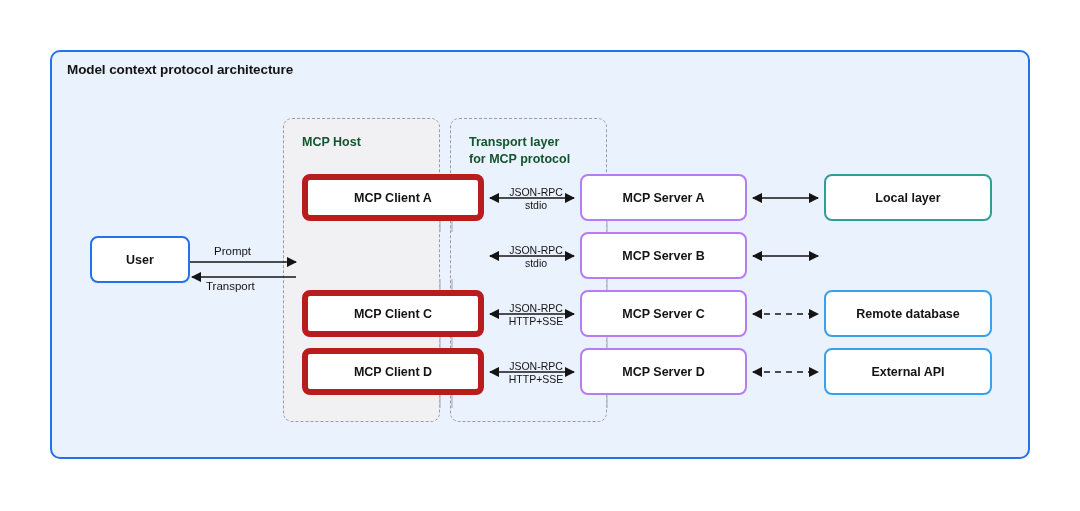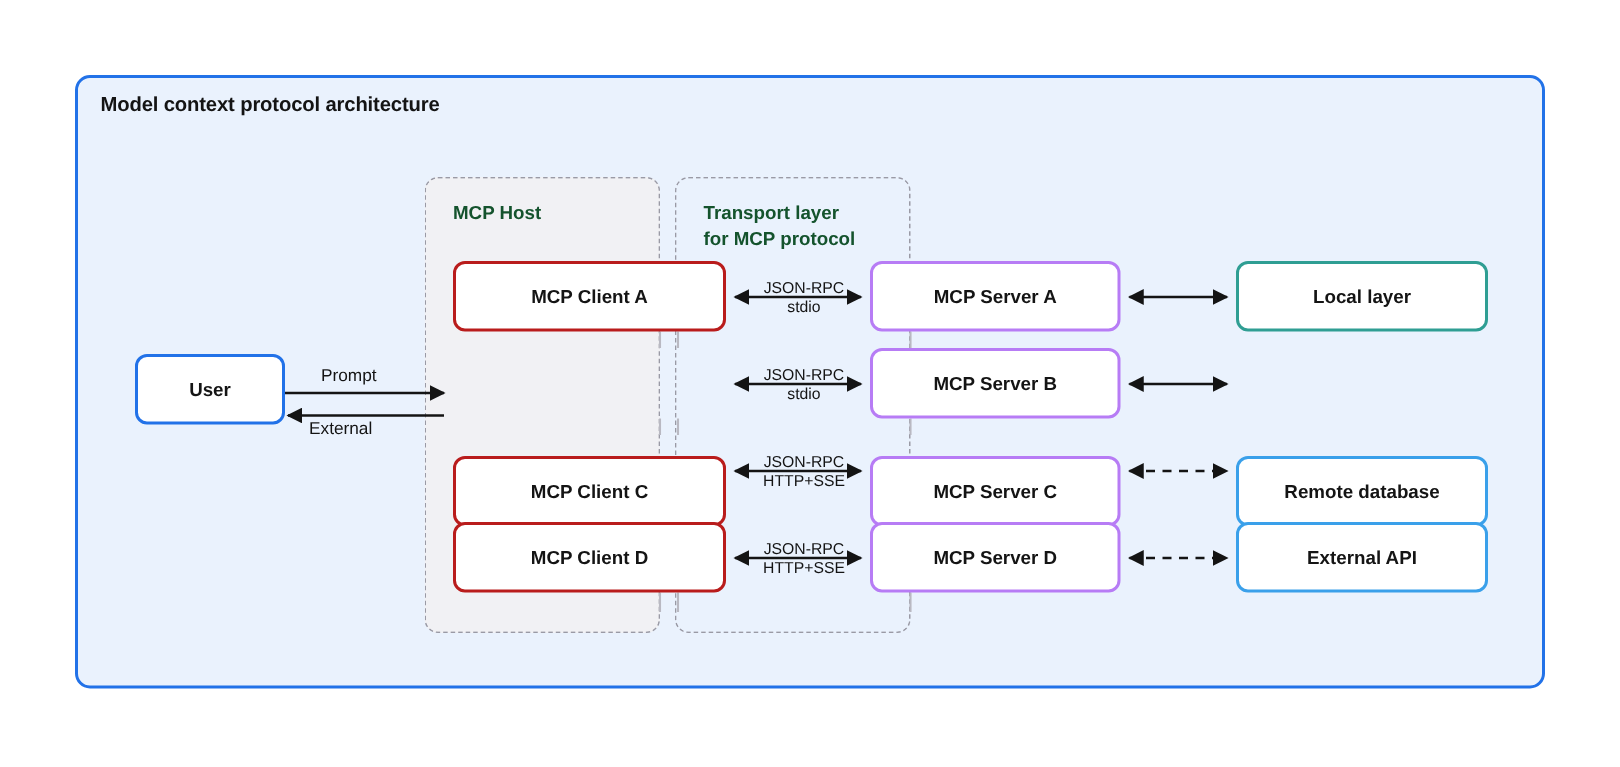--- a/index.html
+++ b/index.html
@@ -74,35 +74,35 @@
     border-radius: 8px;
     background: #ffffff;
     display: flex;
     align-items: center;
     justify-content: center;
     font-size: 12.5px;
     font-weight: bold;
     color: #141414;
     white-space: nowrap;
   }
-  .node.client { left: 302px; width: 182px; border: 2px solid #b91c1c; }
+  .node.client { left: 302px; width: 182px; border: 6px solid #b91c1c; }
   .node.server { left: 580px; width: 167px; border: 2px solid #b77cf5; }
   .node.resource { left: 824px; width: 168px; }
   .node.resource.teal { border: 2px solid #2f9e93; }
   .node.resource.blue { border: 2px solid #3aa0ea; }
 
   .node.user {
     left: 90px; top: 236px;
     width: 100px; height: 47px;
     border: 2px solid #2272e8;
   }
 
   .row-a { top: 174px; }
   .row-b { top: 232px; }
-  .row-c { top: 290px; margin-top: 14px; }
+  .row-c { top: 290px; }
   .row-d { top: 348px; }
 
   
   .conn-label {
     font-size: 10.5px;
     color: #141414;
     line-height: 12.5px;
     text-align: center;
     white-space: pre-line;
     width: 100px;
@@ -174,21 +174,21 @@
     <path d="M 440 337 L 440 348 M 452 337 L 452 348" stroke="#b9b9c2" stroke-width="1.4"></path>
     <path d="M 440 395 L 440 408 M 452 395 L 452 408" stroke="#b9b9c2" stroke-width="1.4"></path>
 
     <path d="M 607 221 L 607 232" stroke="#b9b9c2" stroke-width="1.4"></path>
     <path d="M 607 279 L 607 290" stroke="#b9b9c2" stroke-width="1.4"></path>
     <path d="M 607 337 L 607 348" stroke="#b9b9c2" stroke-width="1.4"></path>
     <path d="M 607 395 L 607 408" stroke="#b9b9c2" stroke-width="1.4"></path>
   </svg>
 
   <div id="prompt-label" class="abs flow-label">Prompt</div>
-  <div id="response-label" class="abs flow-label">External</div>
+  <div id="response-label" class="abs flow-label">Transport</div>
 
   <div class="abs conn-label mid cl-a">JSON-RPC
 stdio</div>
   <div class="abs conn-label mid cl-b">JSON-RPC
 stdio</div>
   <div class="abs conn-label mid cl-c">JSON-RPC
 HTTP+SSE</div>
   <div class="abs conn-label mid cl-d">JSON-RPC
 HTTP+SSE</div>
 

